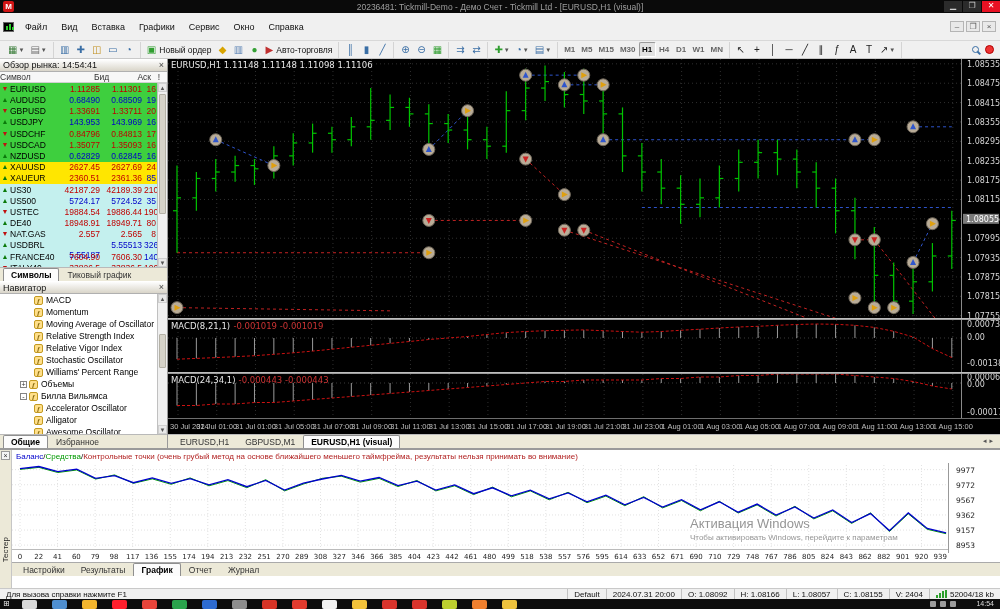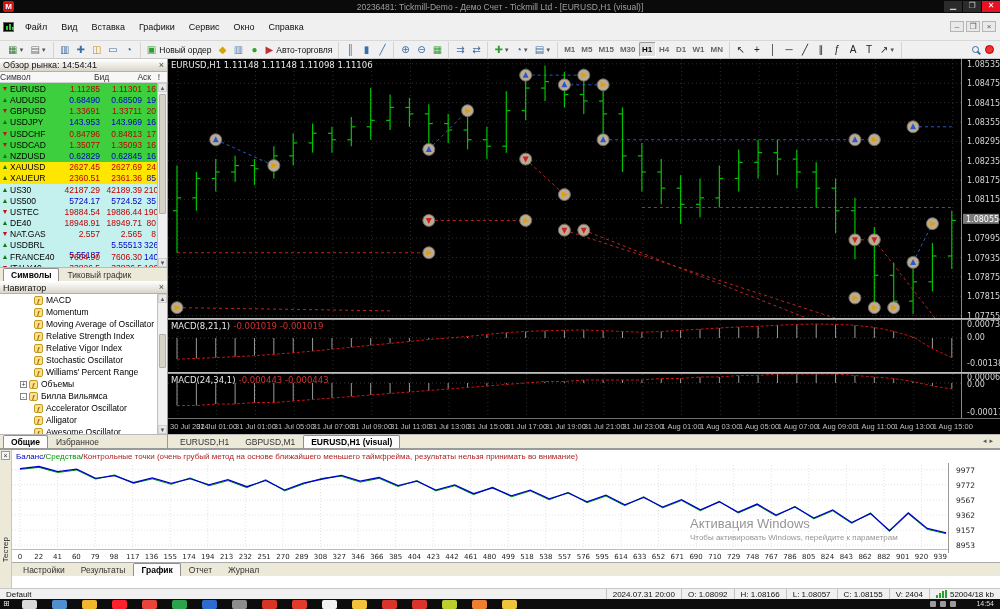--- a/index.html
+++ b/index.html
@@ -1022,20 +1022,23 @@
         </div>
     </div>
     <div class="watermark">
       <div class="w1">Активация Windows</div>
       <div class="w2">Чтобы активировать Windows, перейдите к параметрам</div>
     </div>
   </div>
 
   <div class="statusbar" id="statusbar">
       <span class="st-cell">
+        <span>Для вызова справки нажмите F1</span>
+      </span>
+      <span class="st-cell">
         <span>Default</span>
       </span>
       <span class="st-cell">
         <span>2024.07.31 20:00</span>
       </span>
       <span class="st-cell">
         <span>O: 1.08092</span>
       </span>
       <span class="st-cell">
         <span>H: 1.08166</span>

